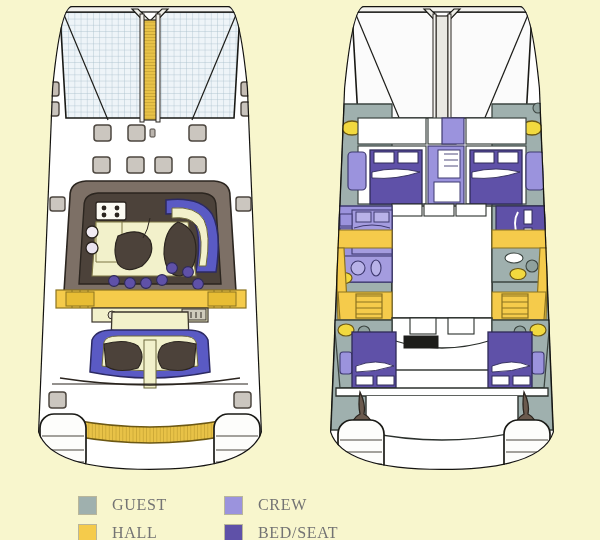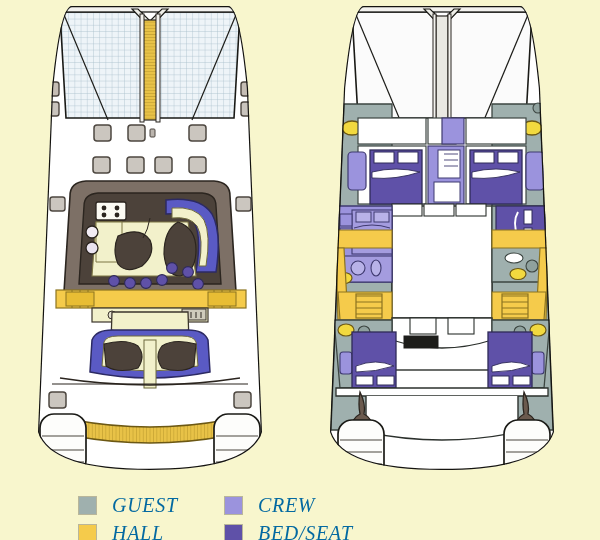--- a/index.html
+++ b/index.html
@@ -16,22 +16,22 @@
   #legend{
     position:absolute;left:78px;top:492px;width:330px;height:56px;
     display:grid;grid-template-columns:26px 104px 26px auto;
     grid-template-rows:26px 26px;
     align-items:center;
     column-gap:8px;row-gap:2px;
   }
   .sw{width:19px;height:19px;border:1px solid #b9b69a;box-sizing:border-box;}
   .lglbl{
     font-family:"Liberation Serif", serif;
-    font-size:20px;letter-spacing:.7px;color:#0369a1;
-    white-space:nowrap;line-height:1;font-style:italic;
+    font-size:16px;letter-spacing:.7px;color:#737373;
+    white-space:nowrap;line-height:1;
   }
 </style>
 </head>
 <body style="background: rgb(248, 246, 205);">
 
 <div id="stage">
 
   <svg id="plan" viewBox="0 0 600 540">
     <defs>
 

